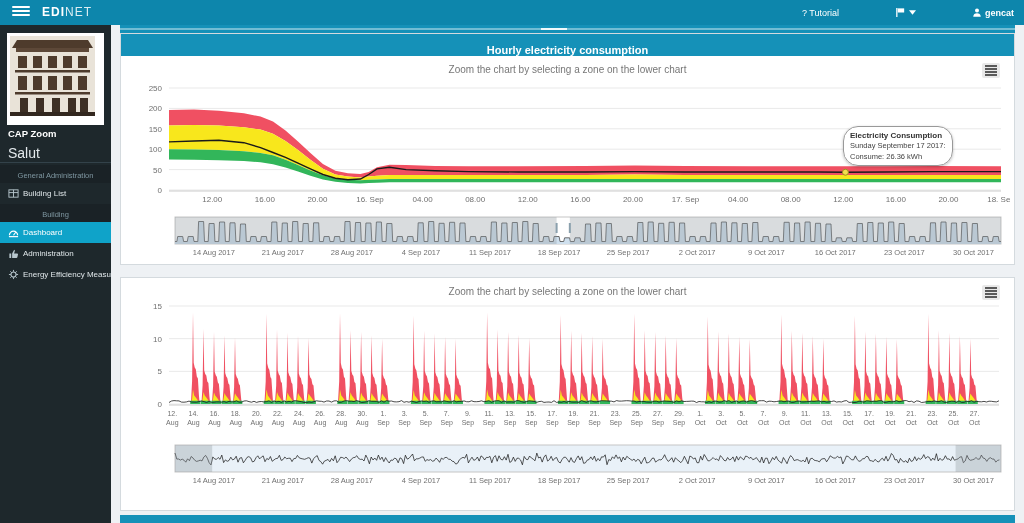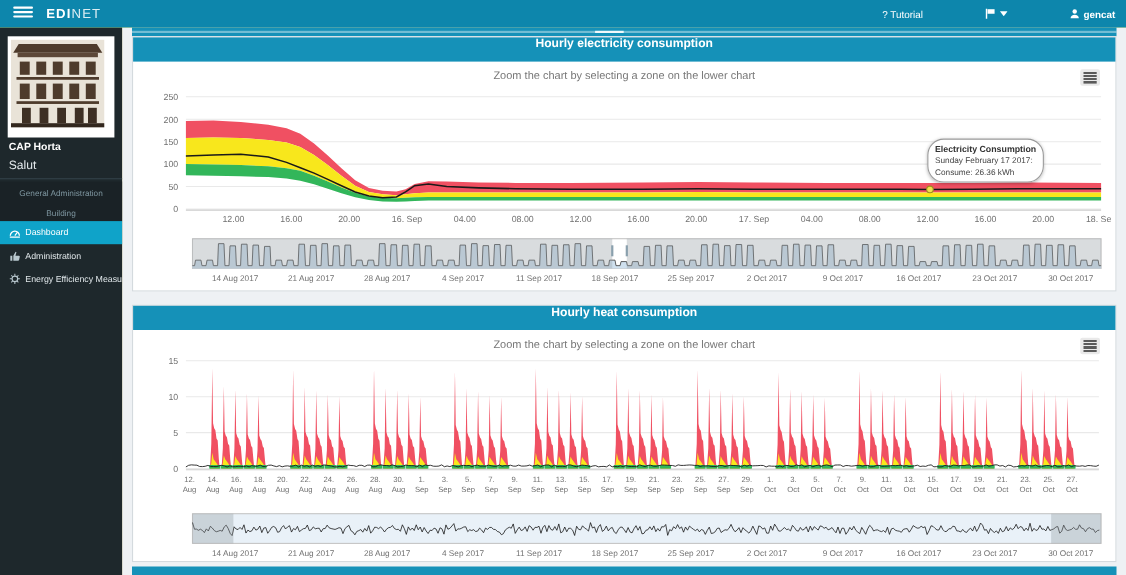--- a/index.html
+++ b/index.html
@@ -11,37 +11,37 @@
   .hamburger i{display:block;height:2px;background:#fff;margin-bottom:2px;border-radius:1px;}
   .brand{position:absolute;left:42px;top:5px;color:#fff;font-size:12px;letter-spacing:1px;}
   .brand .edi{font-weight:bold;}
   .brand .net{font-weight:normal;opacity:.85;}
   .top-right{position:absolute;right:10px;top:0;height:25px;display:flex;align-items:center;gap:20px;color:#fff;}
   .top-link{font-size:9px;display:flex;align-items:center;gap:3px;cursor:pointer;white-space:nowrap;margin-left:36px;}
   
   .sidebar{position:absolute;left:0;top:25px;width:111px;height:498px;background:#1e282c;color:#cfd8dc;z-index:20;}
   .photo{position:absolute;left:7px;top:8px;width:91px;height:86px;background:#fff;padding:3px;}
   .bname{position:absolute;left:8px;top:103px;font-size:9.5px;color:#fff;font-weight:bold;}
-  .btype{position:absolute;left:8px;top:120px;font-size:11px;color:#e3e9ec;}
+  .btype{position:absolute;left:8px;top:120px;font-size:14px;color:#e3e9ec;}
   .side-sep{position:absolute;left:0;top:137px;width:111px;height:1px;background:#33424a;}
   .sect{font-size:7.5px;color:#7e96a0;padding:6px 8px 3px 8px;background:#1a2226;text-align:center;}
   .snav{position:absolute;left:0;top:140px;width:111px;}
   .item{display:flex;align-items:center;gap:4px;padding:5px 4px 5px 8px;font-size:8px;color:#dfe6e9;cursor:pointer;white-space:nowrap;overflow:hidden;}
   .item svg{flex:0 0 auto;}
   .item.active{background:#0fa3c9;color:#fff;text-align:center;}
   
   .main{position:absolute;left:111px;top:25px;width:913px;height:498px;background:#eef1f4;}
   .remnant{position:absolute;left:9px;top:0;width:895px;height:8px;background:#1591b8;}
   .remnant .line{position:absolute;left:0;right:0;top:3px;height:2px;background:rgba(255,255,255,.4);}
   .remnant .thumb{position:absolute;left:47%;top:3px;width:26px;height:2px;background:rgba(255,255,255,.9);}
   .panel{position:absolute;left:9px;width:895px;background:#fff;border:1px solid #d4dade;box-sizing:border-box;}
   .p1{top:8px;height:232px;}
   .p2{top:252px;height:234px;}
   .panel-head{height:22px;background:#1591b8;color:#fff;font-size:11px;font-weight:bold;
-              display:flex;align-items:flex-start;justify-content:center;}
+              display:flex;align-items:flex-end;justify-content:center;}
   .panel-body{position:relative;width:100%;}
   .p1 .panel-body{height:208px;} .p2 .panel-body{height:210px;}
   .subtitle{position:absolute;left:0;right:0;top:8px;text-align:center;font-size:10px;color:#777;}
   .ctx{position:absolute;right:14px;top:7px;width:18px;height:15px;background:#e9e9e9;border-radius:2px;
        display:flex;align-items:center;justify-content:center;cursor:pointer;}
   .ctx i{display:block;width:12px;height:11px;
        background:repeating-linear-gradient(#5a5a5a 0 2px,transparent 2px 3px);}
   .chart-svg{position:absolute;left:4px;}
   .c1{top:24px;} .n1{top:158px;} .c2{top:22px;} .n2{top:164px;}
   .tooltip{position:absolute;left:722px;top:70px;background:rgba(255,255,255,.97);border:1px solid #999;
@@ -107,25 +107,32 @@
           <rect x="68" y="40" width="9" height="14" fill="#4e3b2c"></rect>
         <rect x="5" y="56" width="75" height="2.5" fill="#4e3b2c"></rect>
         <rect x="10" y="62" width="8" height="14" fill="#3d2f24"></rect>
           <rect x="26" y="62" width="8" height="14" fill="#3d2f24"></rect>
           <rect x="42" y="62" width="8" height="14" fill="#3d2f24"></rect>
           <rect x="58" y="62" width="8" height="14" fill="#3d2f24"></rect>
           <rect x="70" y="62" width="8" height="14" fill="#3d2f24"></rect>
         <rect x="0" y="76" width="85" height="4" fill="#32271e"></rect>
       </svg>
     </div>
-    <div class="bname">CAP Horta</div>
+    <div class="bname">CAP Zoom</div>
     <div class="btype">Salut</div>
     <div class="side-sep"></div>
     <nav class="snav">
       <div class="sect">General Administration</div>
+      <div class="item">
+        <svg width="11" height="11" viewBox="0 0 12 12">
+            <rect x="1" y="2" width="10" height="8" fill="none" stroke="#b8c7ce"></rect>
+            <path d="M1 5h10M6 2v8" stroke="#b8c7ce"></path>
+          </svg>
+        <span>Building List</span>
+      </div>
       <div class="sect">Building</div>
       <div class="item active">
         <svg width="11" height="11" viewBox="0 0 12 12">
             <path d="M1.5 9a4.5 4.5 0 1 1 9 0" fill="none" stroke="#fff" stroke-width="1.3"></path>
             <path d="M6 9L8.6 5.4" stroke="#fff" stroke-width="1.2"></path>
             <path d="M1 10.5h10" stroke="#fff" stroke-width="1.3"></path>
           </svg>
         <span>Dashboard</span>
       </div>
       <div class="item">
@@ -211,30 +218,27 @@
             <text x="434.09" y="41" text-anchor="middle" font-size="7.5" fill="#707070">18 Sep 2017</text>
             <text x="503.1436" y="41" text-anchor="middle" font-size="7.5" fill="#707070">25 Sep 2017</text>
             <text x="572.1972" y="41" text-anchor="middle" font-size="7.5" fill="#707070">2 Oct 2017</text>
             <text x="641.2508" y="41" text-anchor="middle" font-size="7.5" fill="#707070">9 Oct 2017</text>
             <text x="710.3044" y="41" text-anchor="middle" font-size="7.5" fill="#707070">16 Oct 2017</text>
             <text x="779.3580000000001" y="41" text-anchor="middle" font-size="7.5" fill="#707070">23 Oct 2017</text>
             <text x="848.4116" y="41" text-anchor="middle" font-size="7.5" fill="#707070">30 Oct 2017</text>
           </svg>
         <div class="tooltip">
           <div class="tt-title">Electricity Consumption</div>
-          <div>Sunday February 17 2017:</div>
+          <div>Sunday September 17 2017:</div>
           <div>Consume: 26.36 kWh</div>
         </div>
       </div>
     </section>
 
     <section class="panel p2">
-      <div class="panel-head">
-        <span>Hourly heat consumption</span>
-      </div>
       <div class="panel-body">
         <div class="subtitle">Zoom the chart by selecting a zone on the lower chart</div>
         <div class="ctx">
             <i></i>
           </div>
         <svg class="chart-svg c2" width="885" height="140">
             <line x1="44" y1="104" x2="874" y2="104" stroke="#e9e9e9"></line>
             <text x="37" y="107" text-anchor="end" font-size="8" fill="#707070">0</text>
             <line x1="44" y1="71.33333333333334" x2="874" y2="71.33333333333334" stroke="#e9e9e9"></line>
             <text x="37" y="74.33333333333334" text-anchor="end" font-size="8" fill="#707070">5</text>

